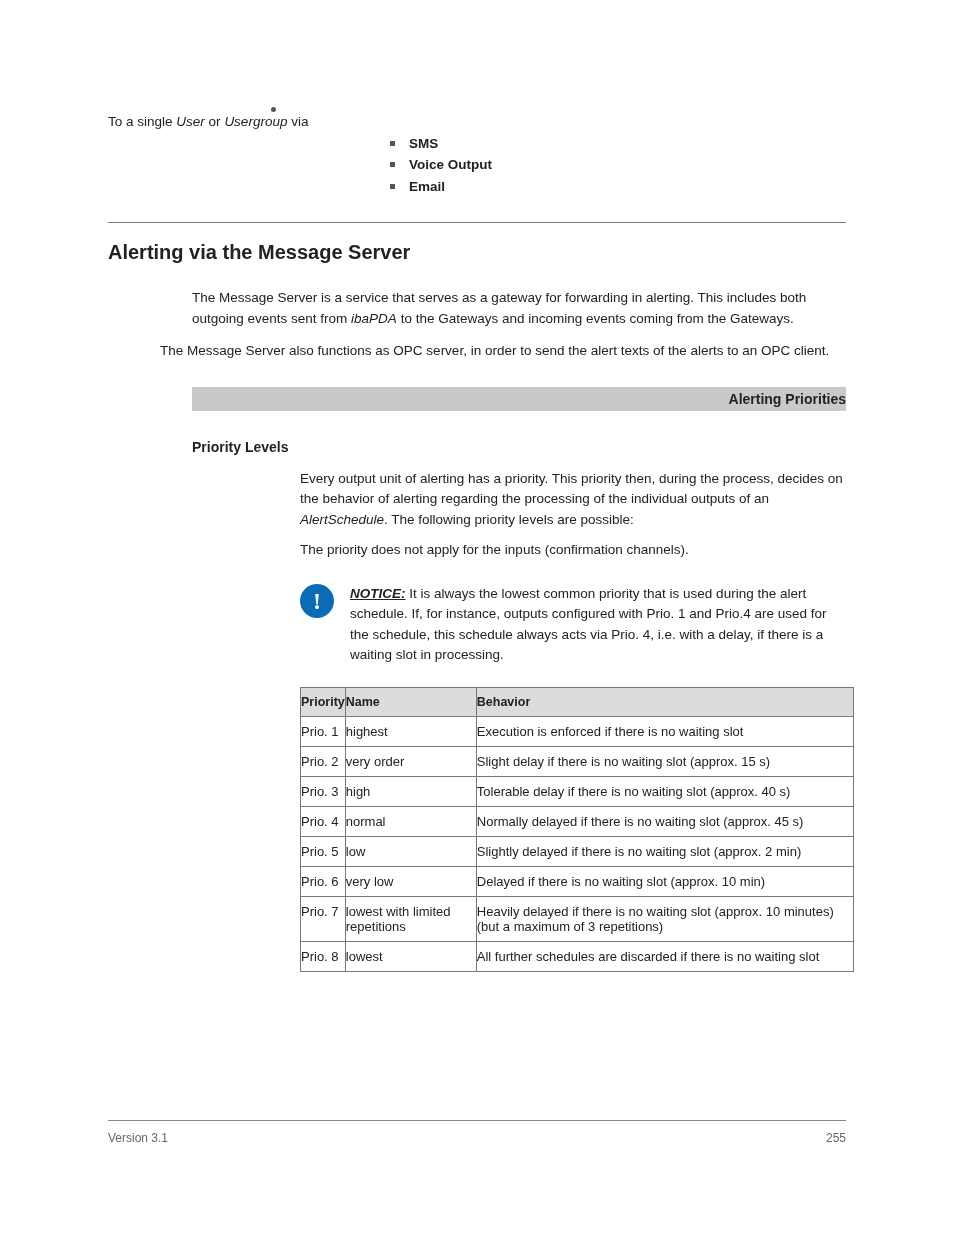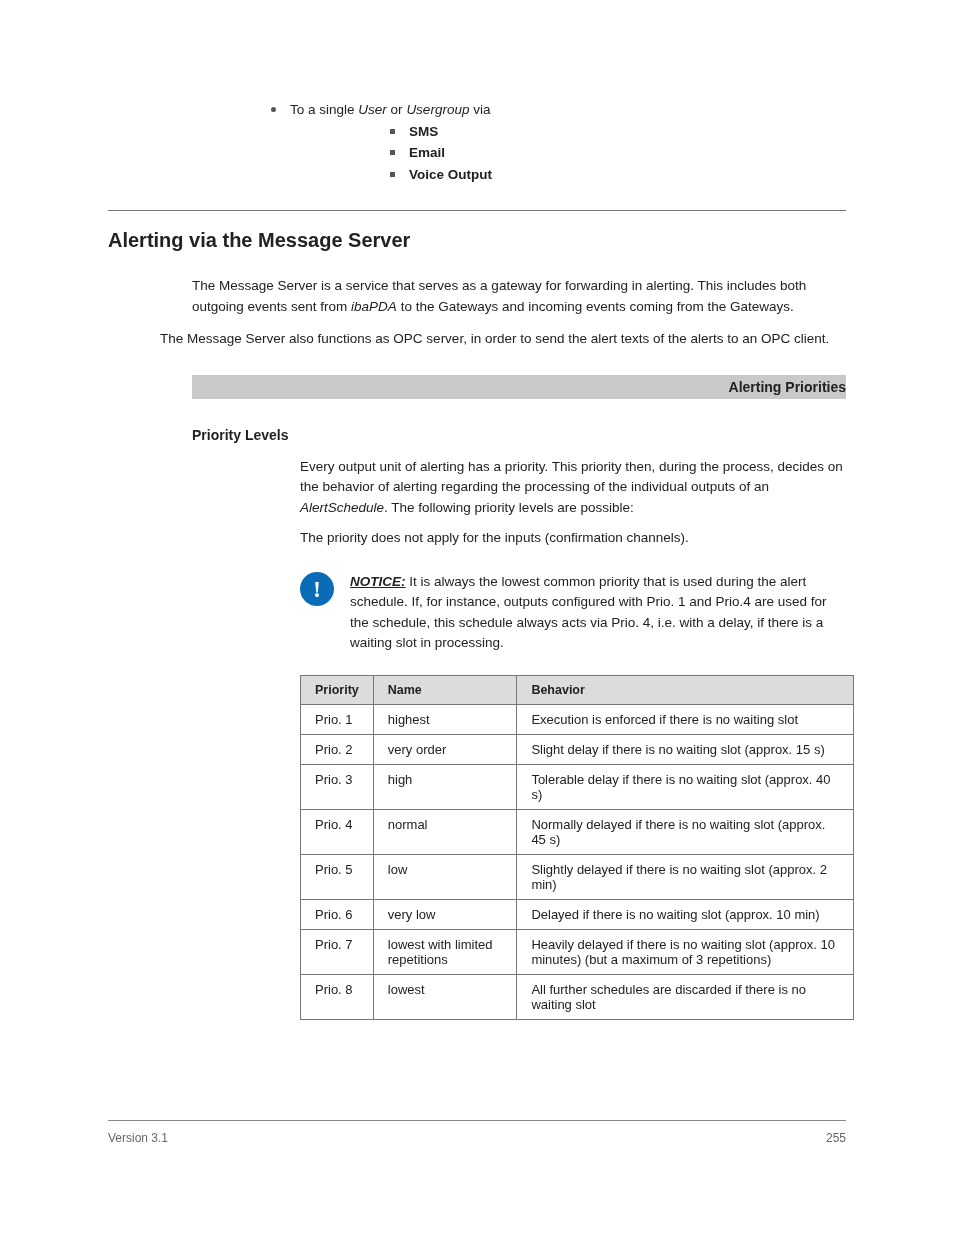--- a/index.html
+++ b/index.html
@@ -6,21 +6,21 @@
   body {
     width: 954px;
     height: 1235px;
     background: #fff;
     font-family: Arial, Helvetica, sans-serif;
     color: #222;
     position: relative;
     padding: 100px 108px 0 108px;
   }
   .content { width: 100%; }
-  .bullet-row { display: flex; align-items: flex-start; }
+  .bullet-row { display: flex; align-items: flex-start; flex-direction: column; }
   .bullet-dot {
     width: 5px; height: 5px; border-radius: 50%; background: #555;
     margin-top: 7px; margin-right: 14px; margin-left: 163px; flex-shrink: 0;
   }
   .bullet-text { font-size: 13.5px; line-height: 1.45; }
   .square-row { display: flex; align-items: flex-start; margin-left: 282px; margin-top: 2px; font-weight: bold; }
   .square-dot {
     width: 5px; height: 5px; background: #555;
     margin-top: 7px; margin-right: 14px; flex-shrink: 0;
   }
@@ -47,21 +47,21 @@
     color: #fff; font-weight: bold; font-size: 24px; flex-shrink: 0;
     font-family: Georgia, serif; margin-right: 16px;
   }
   .notice-body { font-size: 13.5px; line-height: 1.5; }
   .notice-label { font-style: italic; font-weight: bold; text-decoration: underline; }
   .tbl {
     border-collapse: collapse; margin-left: 192px; margin-top: 22px;
     width: 554px; font-size: 13px;
   }
   .tbl th, .tbl td {
-    border: 1px solid #777; padding: 7px 14px; text-align: left; vertical-align: top;
+    border: 1px solid #777; padding: 7px 0; text-align: left; vertical-align: top;
   }
   .tbl th { background: #dcdcdc; font-weight: bold; font-size: 12.5px; }
   .footer {
     position: absolute; bottom: 90px; left: 108px; right: 108px;
     border-top: 1px solid #888; padding-top: 10px;
     display: flex; justify-content: space-between; font-size: 12px; color: #666;
   }
 </style>
 </head>
 <body>
@@ -78,25 +78,25 @@
       <span>via</span>
     </span>
   </div>
 
   <div class="square-row">
     <span class="square-dot"></span>
     <span class="square-text">SMS</span>
   </div>
   <div class="square-row">
     <span class="square-dot"></span>
-    <span class="square-text">Email</span>
+    <span class="square-text">Voice Output</span>
   </div>
   <div class="square-row">
     <span class="square-dot"></span>
-    <span class="square-text">Voice Output</span>
+    <span class="square-text">Email</span>
   </div>
 
   <hr class="sep">
 
   <div class="h2">Alerting via the Message Server</div>
 
   <div class="para">
     <span>The Message Server is a service that serves as a gateway for forwarding in alerting. This includes both outgoing events sent from </span><em>ibaPDA</em><span> to the Gate­ways and incoming events coming from the Gateways.</span>
   </div>
   <div class="para2">The Message Server also functions as OPC server, in order to send the alert texts of the alerts to an OPC client.</div>

